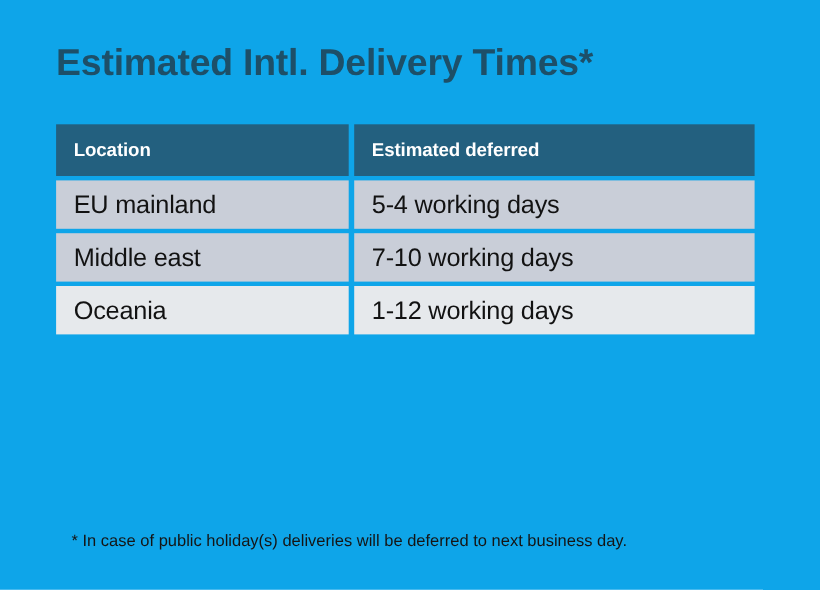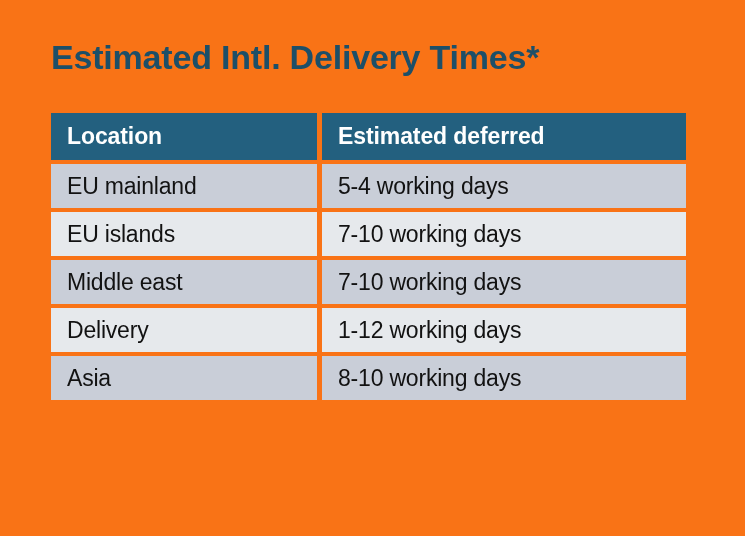--- a/index.html
+++ b/index.html
@@ -12,21 +12,21 @@
     height: 536px;
     background: #ffffff;
     font-family: "Liberation Sans", sans-serif;
     overflow: hidden;
   }
 
   .page {
     position: relative;
     width: 745px;
     height: 536px;
-    background: #f97316;
+    background: #0ea5e9;
   }
 
   
   .page-title {
     position: absolute;
     left: 51px;
     top: 36px;
     font-size: 34px;
     line-height: 42px;
     font-weight: 600;
@@ -58,21 +58,21 @@
     vertical-align: middle;
     text-align: left;
     font-weight: normal;
     white-space: nowrap;
   }
 
   .table thead th {
     height: 47px;
     background: #23607f;
     color: #ffffff;
-    font-size: 23px;
+    font-size: 17px;
     font-weight: bold;
     letter-spacing: -0.1px;
   }
 
   .table tbody tr.row-odd td {
     background: #c9ced8;
     margin-left: 40px;
   }
   .table tbody tr.row-even td {
     background: #e6e9ec;
@@ -111,33 +111,26 @@
       <tr>
         <th>Location</th>
         <th>Estimated deferred</th>
       </tr>
     </thead>
     <tbody>
       <tr class="row-odd">
         <td>EU mainland</td>
         <td>5-4 working days</td>
       </tr>
-      <tr class="row-even">
-        <td>EU islands</td>
-        <td>7-10 working days</td>
-      </tr>
       <tr class="row-odd">
         <td>Middle east</td>
         <td>7-10 working days</td>
       </tr>
       <tr class="row-even">
-        <td>Delivery</td>
+        <td>Oceania</td>
         <td>1-12 working days</td>
-      </tr>
-      <tr class="row-odd">
-        <td>Asia</td>
-        <td>8-10 working days</td>
       </tr>
     </tbody>
   </table>
 
+  <div class="footnote">* In case of public holiday(s) deliveries will be deferred to next business day.</div>
 
 </div>
 
 </body></html>

